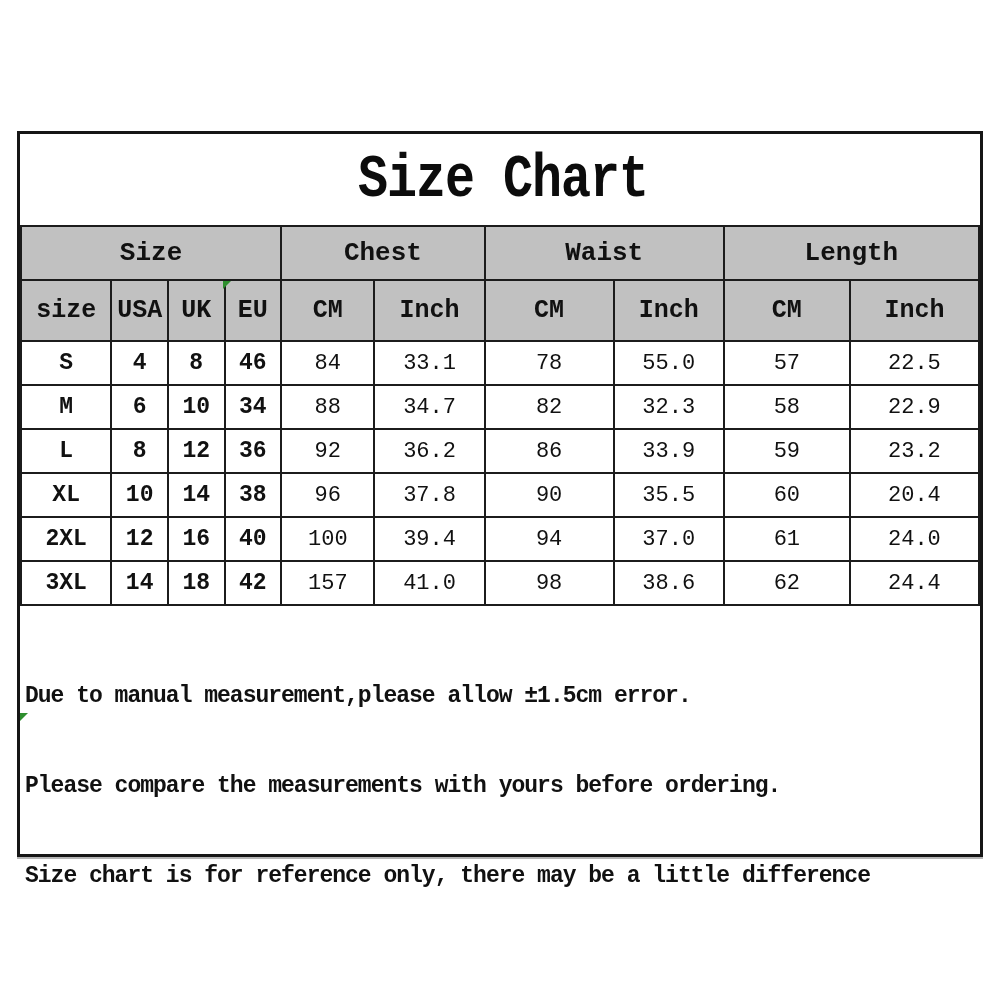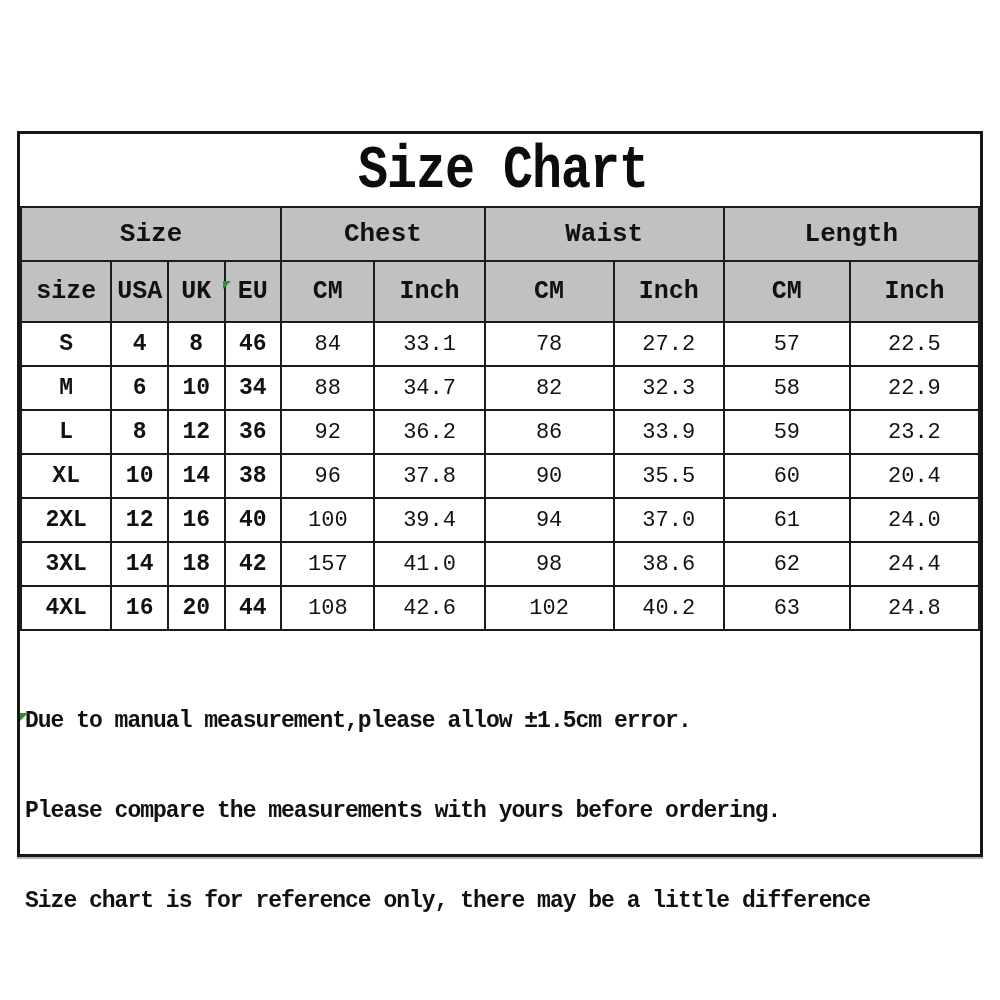--- a/index.html
+++ b/index.html
@@ -17,21 +17,21 @@
     left: 17px;
     top: 131px;
     width: 966px;
     height: 726px;
     border: 3px solid #161616;
     background: #ffffff;
     box-shadow: 0 2px 0 rgba(120,120,120,0.55);
     box-sizing: border-box;
   }
   .title-row {
-    height: 72px;
+    height: 91px;
     display: flex;
     align-items: center;
     justify-content: center;
     padding-left: 6px;
   }
   .title {
     font-size: 50px;
     font-weight: bold;
     letter-spacing: -1px;
     transform: scaleY(1.22);
@@ -133,21 +133,21 @@
       <td>Inch</td>
     </tr>
     <tr class="data-row">
       <td class="b">S</td>
       <td class="b">4</td>
       <td class="b">8</td>
       <td class="b">46</td>
       <td>84</td>
       <td>33.1</td>
       <td>78</td>
-      <td>27.2</td>
+      <td>55.0</td>
       <td>57</td>
       <td>22.5</td>
     </tr>
     <tr class="data-row">
       <td class="b">M</td>
       <td class="b">6</td>
       <td class="b">10</td>
       <td class="b">34</td>
       <td>88</td>
       <td>34.7</td>
@@ -197,32 +197,20 @@
       <td class="b">14</td>
       <td class="b">18</td>
       <td class="b">42</td>
       <td>157</td>
       <td>41.0</td>
       <td>98</td>
       <td>38.6</td>
       <td>62</td>
       <td>24.4</td>
     </tr>
-    <tr class="data-row">
-      <td class="b">4XL</td>
-      <td class="b">16</td>
-      <td class="b">20</td>
-      <td class="b">44</td>
-      <td>108</td>
-      <td>42.6</td>
-      <td>102</td>
-      <td>40.2</td>
-      <td>63</td>
-      <td>24.8</td>
-    </tr>
   </tbody>
     </table>
 
   <div class="notes">
     <div>Due to manual measurement,please allow ±1.5cm error.</div>
     <div>Please compare the measurements with yours before ordering.</div>
     <div>Size chart is for reference only, there may be a little difference</div>
     
   </div>
 

